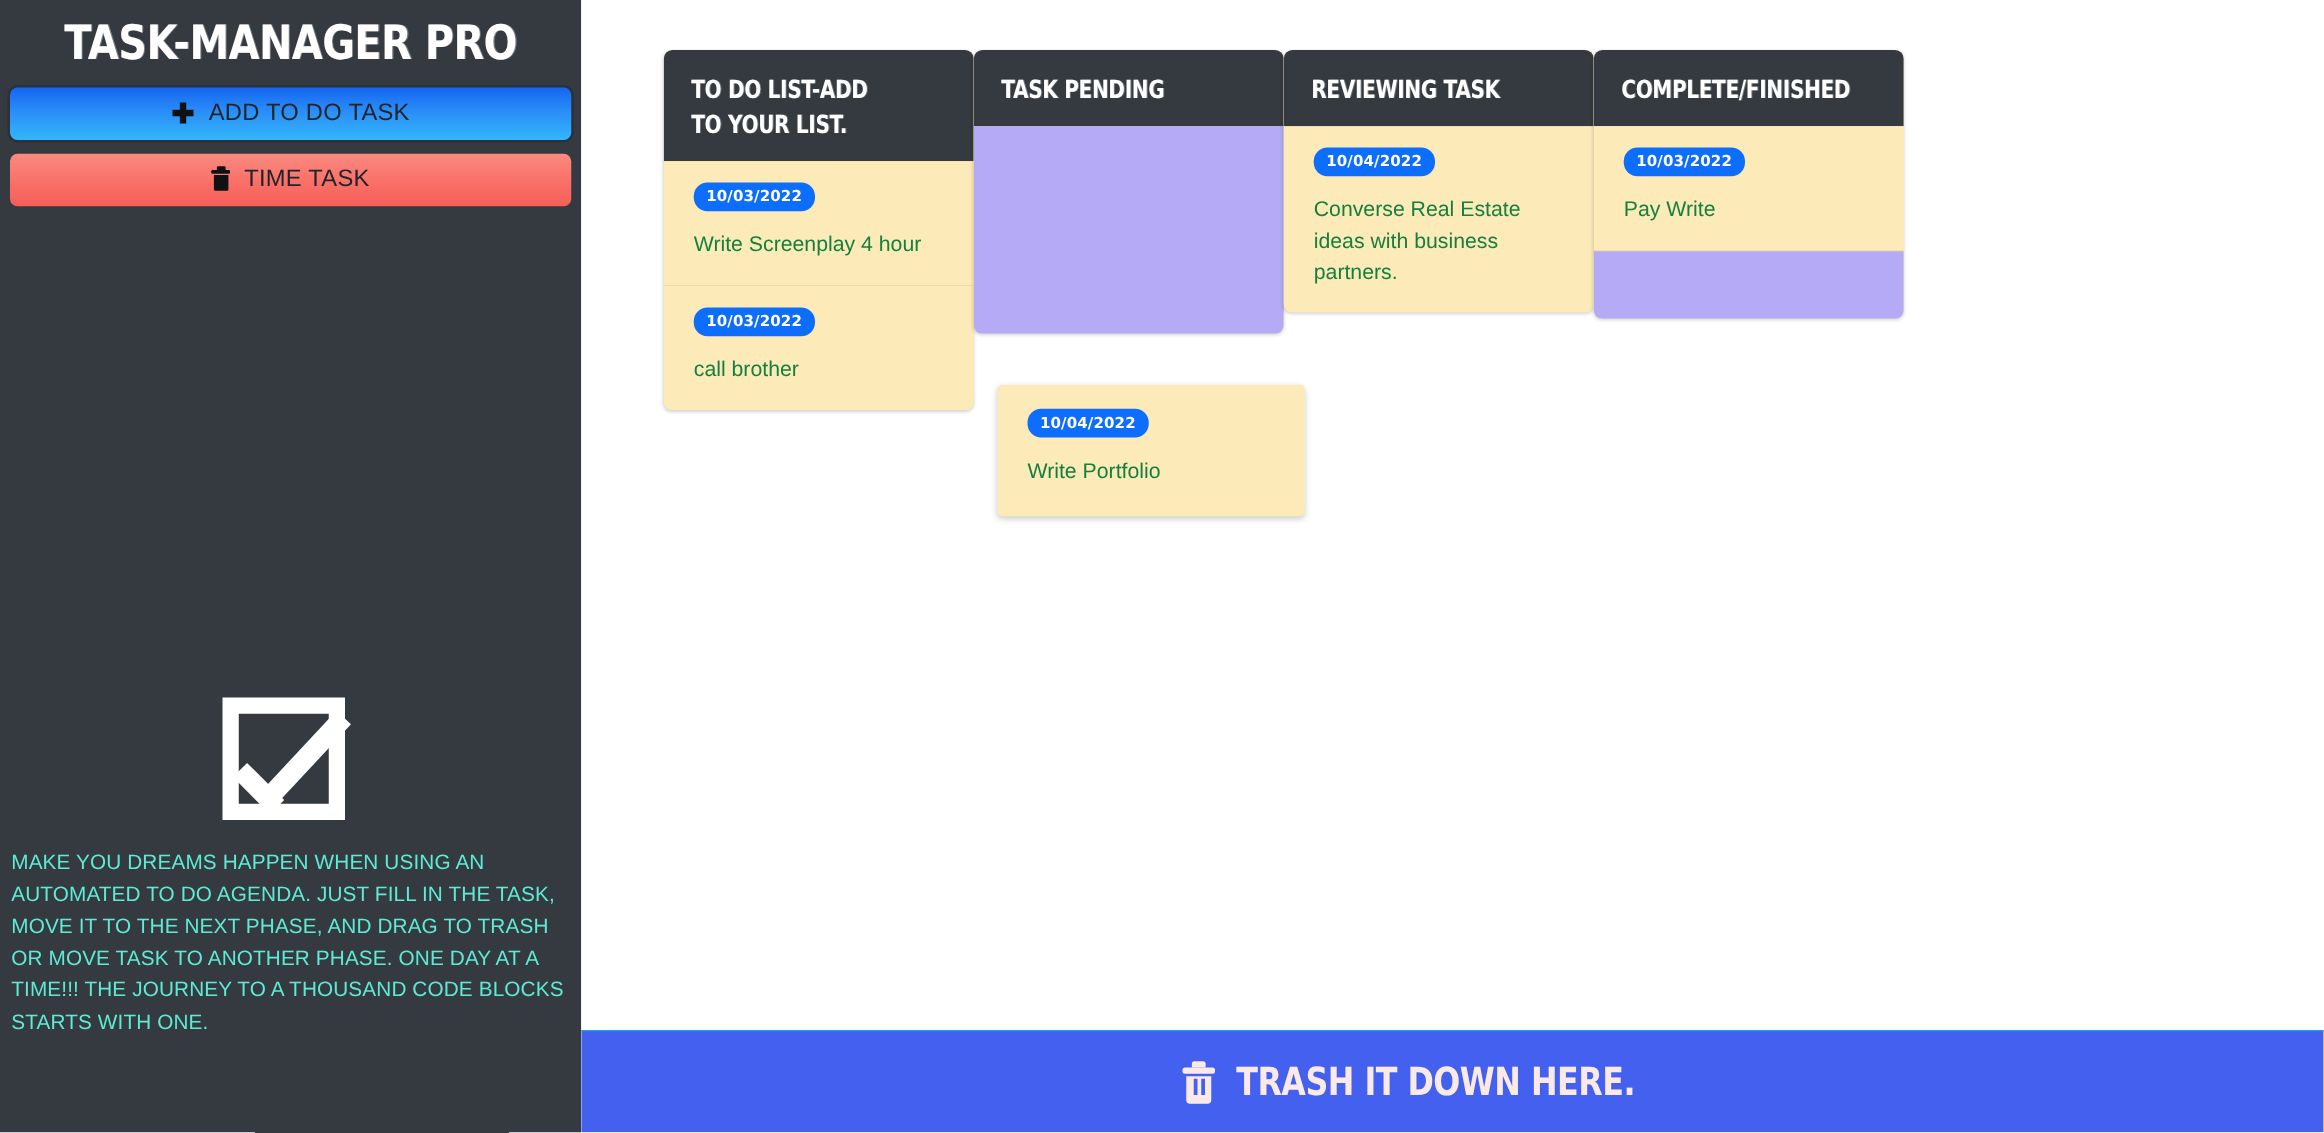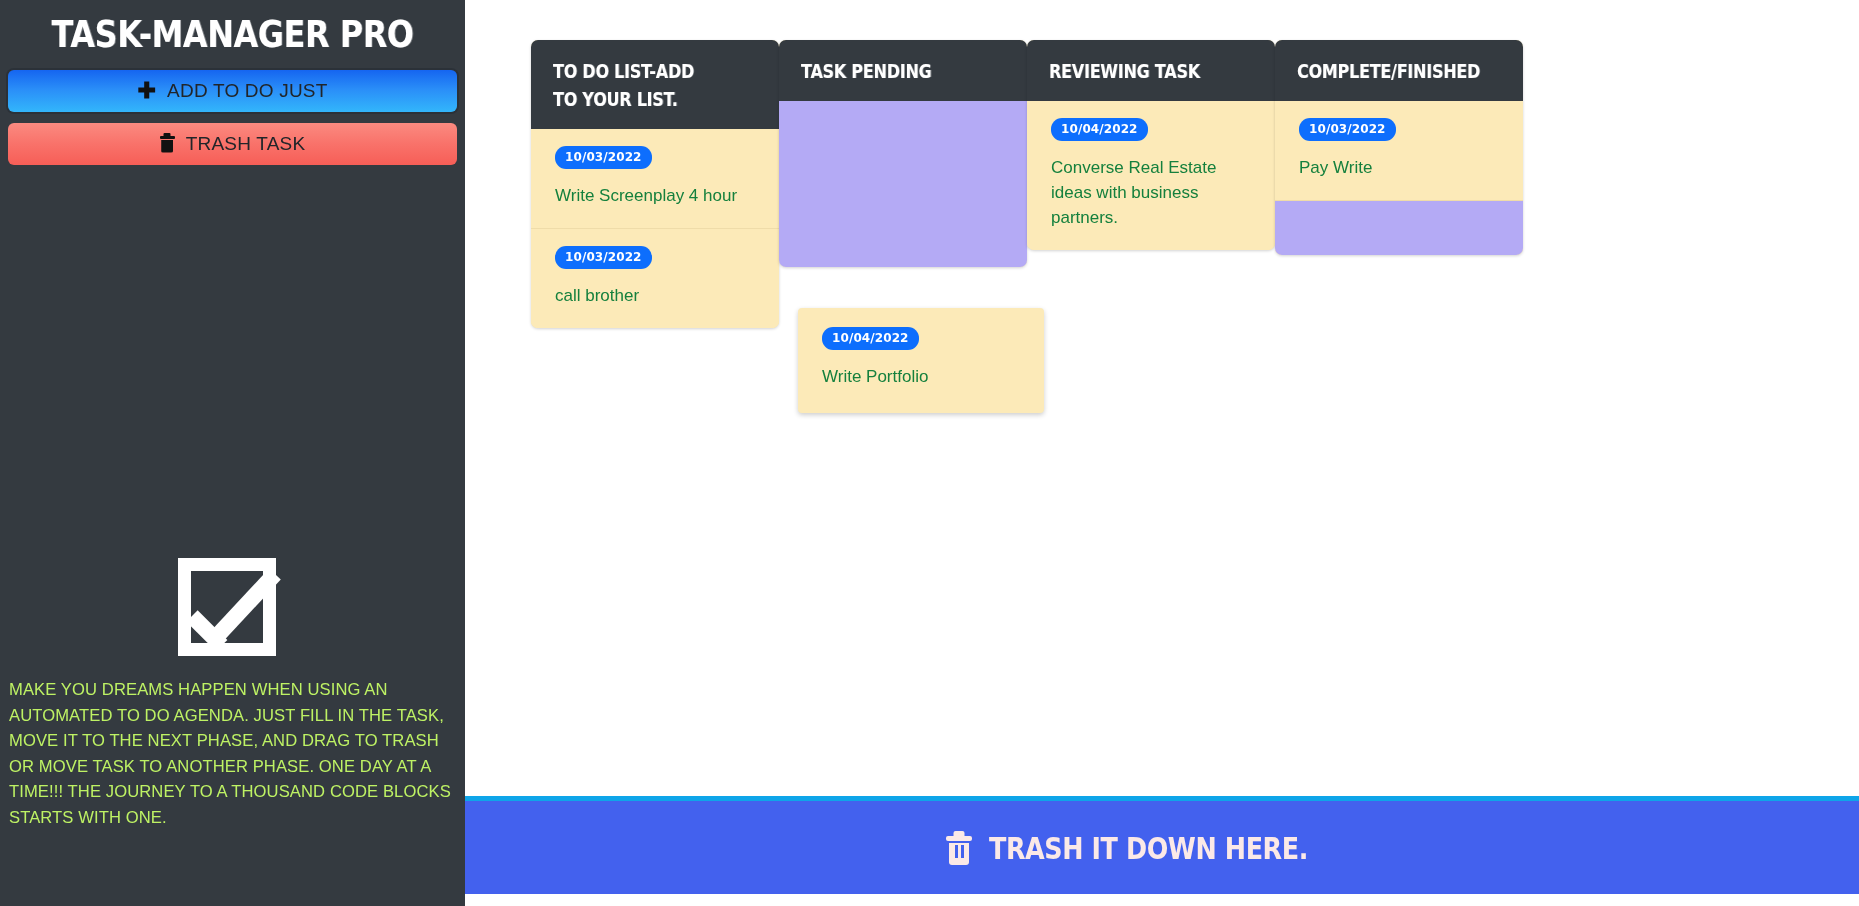--- a/index.html
+++ b/index.html
@@ -160,21 +160,21 @@
     background: #ffffff;
     transform: rotate(-47deg);
     transform-origin: left center;
   }
 
   .side-desc {
     position: absolute;
     top: 677px;
     left: 9px;
     width: 448px;
-    color: #bef264;
+    color: #5eead4;
     font-size: 16.6px;
     line-height: 25.6px;
     letter-spacing: 0.1px;
     text-transform: uppercase;
   }
 
   
   .board-area {
     position: relative;
     flex: 1;
@@ -265,29 +265,29 @@
     background: #fceab8;
     border-radius: 4px;
     padding: 19px 24px 24px 24px;
     box-shadow: 0 2px 5px rgba(0,0,0,0.2);
   }
 
   
   .trash-bar {
     position: absolute;
     left: 0;
-    bottom: 12px;
+    bottom: 0;
     width: 1394px;
-    height: 98px;
+    height: 82px;
     background: #4361ee;
     display: flex;
     align-items: center;
     justify-content: center;
     gap: 17px;
-    border-top: 5px solid #0ea5e9;
+    border-top: 1px solid #0ea5e9;
   }
 
   .trash-bar-label {
     color: #fbe9e7;
     font-family: "DejaVu Sans", sans-serif;
     font-weight: bold;
     font-size: 31px;
     letter-spacing: -0.5px;
     transform: scaleX(0.82);
     transform-origin: left center;
@@ -338,30 +338,30 @@
 <body>
 
 <div class="app">
 
   <aside class="sidebar">
     <div class="brand-title">TASK-MANAGER PRO</div>
 
     <button class="side-btn btn-add">
       <span class="btn-inner">
         <span class="plus-icon">✚</span>
-        <span>ADD TO DO JUST</span>
+        <span>ADD TO DO TASK</span>
       </span>
     </button>
 
     <button class="side-btn btn-trash">
       <span class="btn-inner">
         <span class="trash-glyph">
             <span class="trash-lid"></span>
           </span>
-        <span>TRASH TASK</span>
+        <span>TIME TASK</span>
       </span>
     </button>
 
     <div class="side-illustration">
       <div class="check-square">
         <div class="box"></div>
         <div class="tick"></div>
       </div>
     </div>
 

